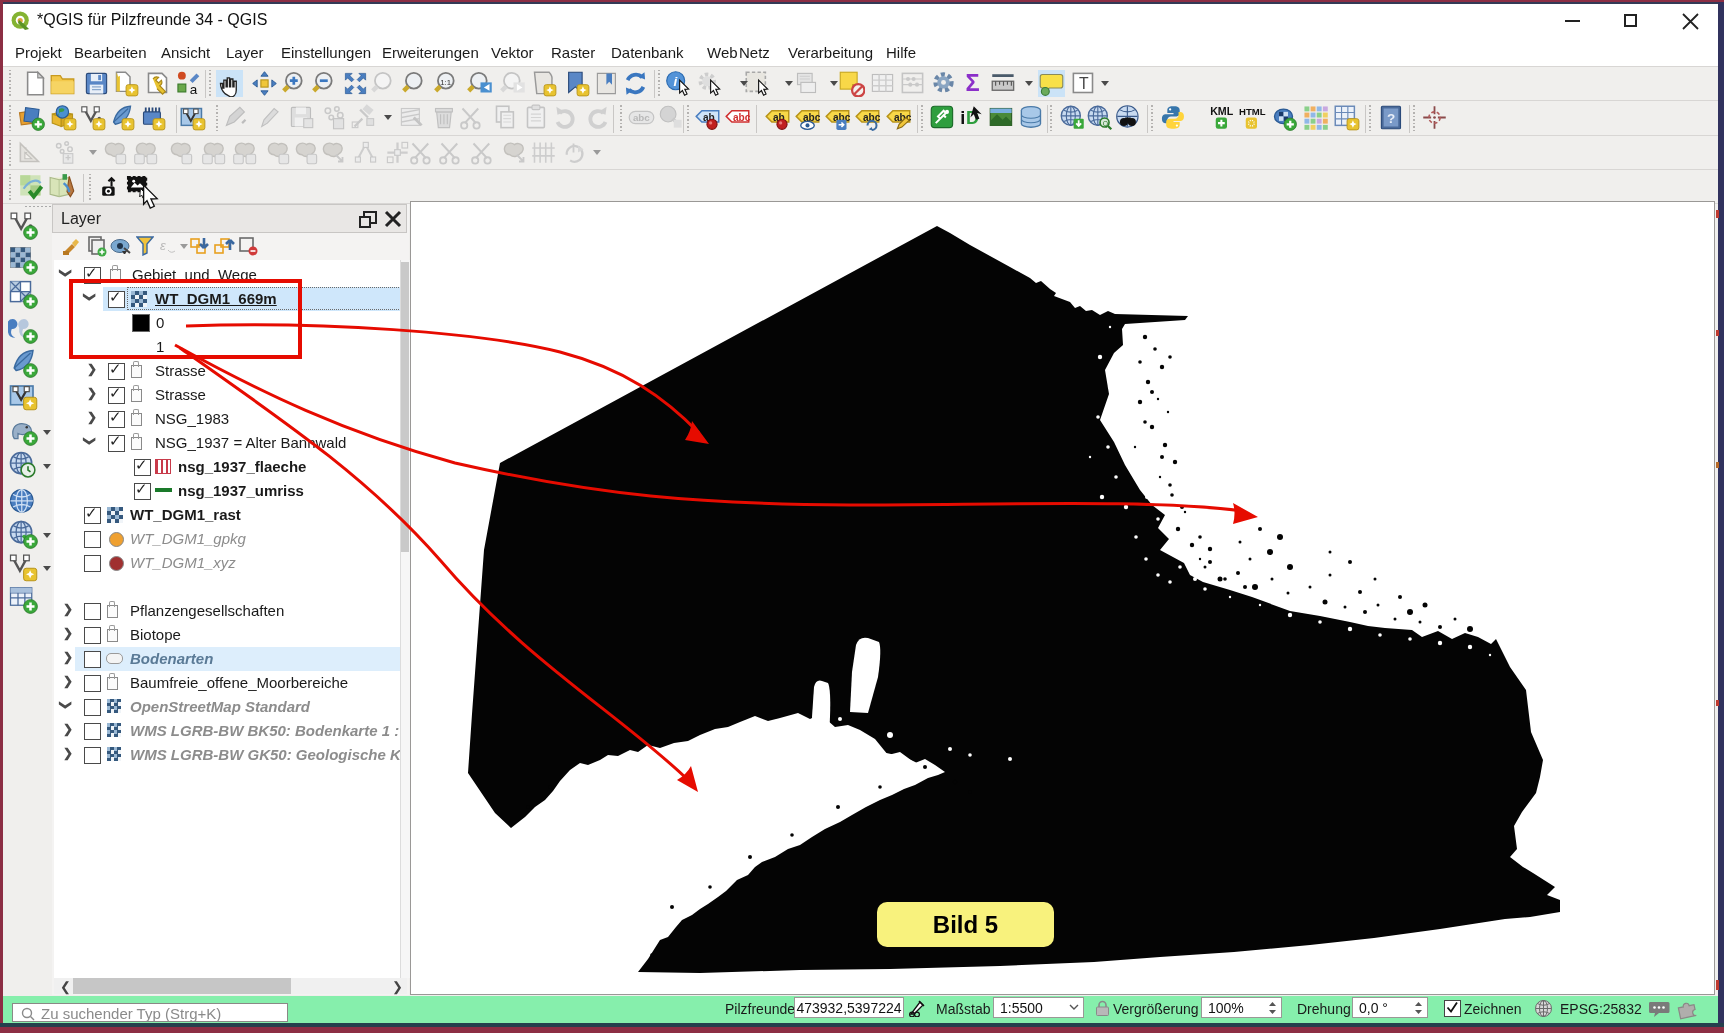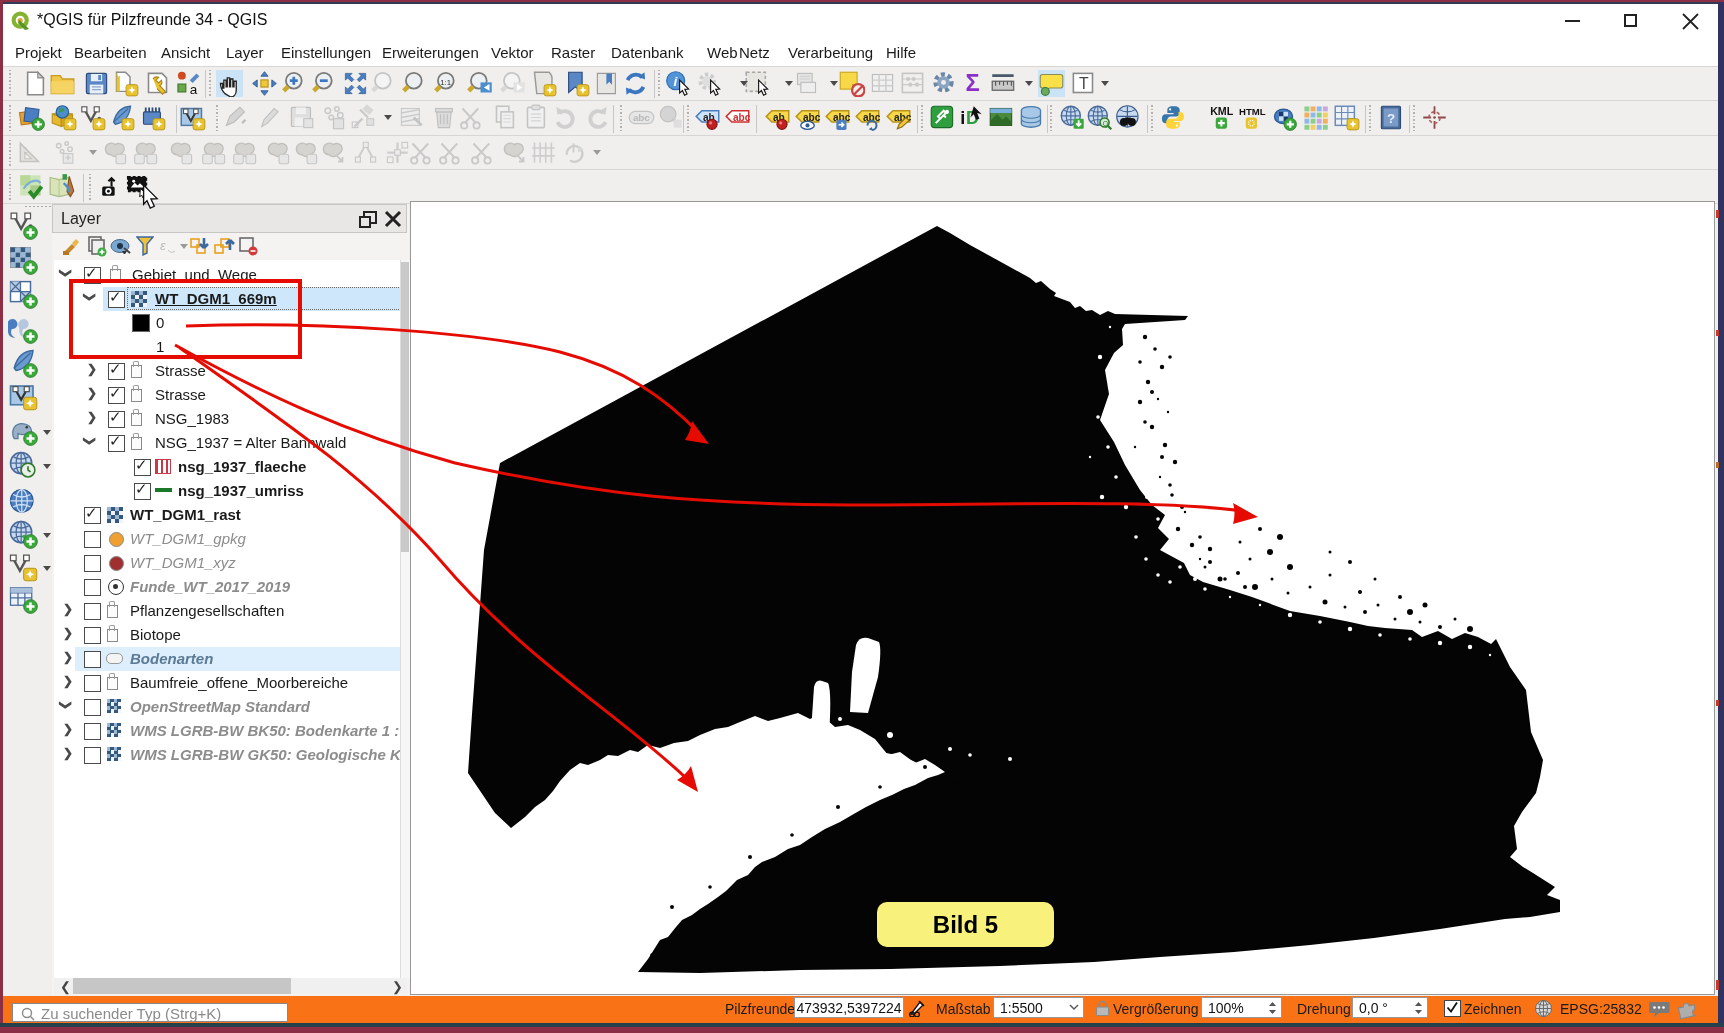--- a/index.html
+++ b/index.html
@@ -46,21 +46,21 @@
   .italic{font-style:italic;color:#8c8c8c;}
   .bold{font-weight:bold;}
   .clip{position:absolute;top:6px;width:11px;height:13px;border:1.5px solid #8a8a8a;box-sizing:border-box;background:#fbfbfb;}
   .clip::before{content:"";position:absolute;left:1px;top:-5px;width:4px;height:5px;border:1.5px solid #9a9a9a;border-bottom:none;border-radius:2px 2px 0 0;}
   .checker{position:absolute;top:4px;width:16px;height:16px;background:conic-gradient(#35597e 25%,#f0f4f8 0 50%,#35597e 0 75%,#9ab8d4 0);background-size:8px 8px;}
   #hscroll{position:absolute;left:2px;top:774px;width:353px;height:16px;background:#f0f0f0;}
   #hthumb{position:absolute;left:19px;top:0px;width:218px;height:16px;background:#c6c6c6;}
   
   #canvas{left:410px;top:201px;width:1305px;height:794px;background:#ffffff;border:1px solid #9a9896;box-sizing:border-box;}
   
-  #statusbar{left:3px;top:996px;width:1715px;height:29px;background:#f97316;font-size:14px;color:#1a1a1a;text-decoration:underline;}
+  #statusbar{left:3px;top:996px;width:1715px;height:29px;background:#86efac;font-size:14px;color:#1a1a1a;text-decoration:underline;}
   .sb-label{position:absolute;top:5px;}
   .sb-box{position:absolute;top:1px;height:21px;background:#fff;border:1px solid #9a9896;box-sizing:border-box;font-size:14px;color:#111;}
   #searchbox{position:absolute;left:9px;top:7px;width:276px;height:19px;background:#fff;border:1px solid #8a8886;box-sizing:border-box;color:#8a8a8a;font-size:15px;}
   
   #redrect{left:69px;top:279px;width:233px;height:80px;border:4px solid #e60b00;box-sizing:border-box;z-index:30;}
   #bild5{left:877px;top:902px;width:177px;height:45px;background:#f8f27d;border-radius:10px;z-index:25;
          text-align:center;font-size:24px;font-weight:bold;color:#000;line-height:45px;}
 </style>
 </head>
 <body>
@@ -1091,26 +1091,20 @@
       </div>
     <div class="trow" style="top:267px">
         <span class="cb" style="left:30px"></span>
         <span style="position:absolute;left:55px;top:5px;width:13px;height:13px;border-radius:50%;background:#efa030;border:1px solid #888"></span>
         <span class="txt italic" style="left:76px">WT_DGM1_gpkg</span>
       </div>
     <div class="trow" style="top:291px">
         <span class="cb" style="left:30px"></span>
         <span style="position:absolute;left:55px;top:5px;width:13px;height:13px;border-radius:50%;background:#a03030;border:1px solid #888"></span>
         <span class="txt italic" style="left:76px">WT_DGM1_xyz</span>
-      </div>
-    <div class="trow" style="top:315px">
-        <span class="cb" style="left:30px"></span>
-        <span style="position:absolute;left:54px;top:4px;width:14px;height:14px;border-radius:50%;border:1.5px solid #333"></span>
-        <span style="position:absolute;left:59px;top:9px;width:5px;height:5px;border-radius:50%;background:#333"></span>
-        <span class="txt italic bold" style="left:76px">Funde_WT_2017_2019</span>
       </div>
     <div class="trow" style="top:339px">
         <span class="arr" style="left:9px">❯</span>
         <span class="cb" style="left:30px"></span>
         <span class="clip" style="left:53px"></span>
         <span class="txt" style="left:76px">Pflanzengesellschaften</span>
       </div>
     <div class="trow" style="top:363px">
         <span class="arr" style="left:9px">❯</span>
         <span class="cb" style="left:30px"></span>

